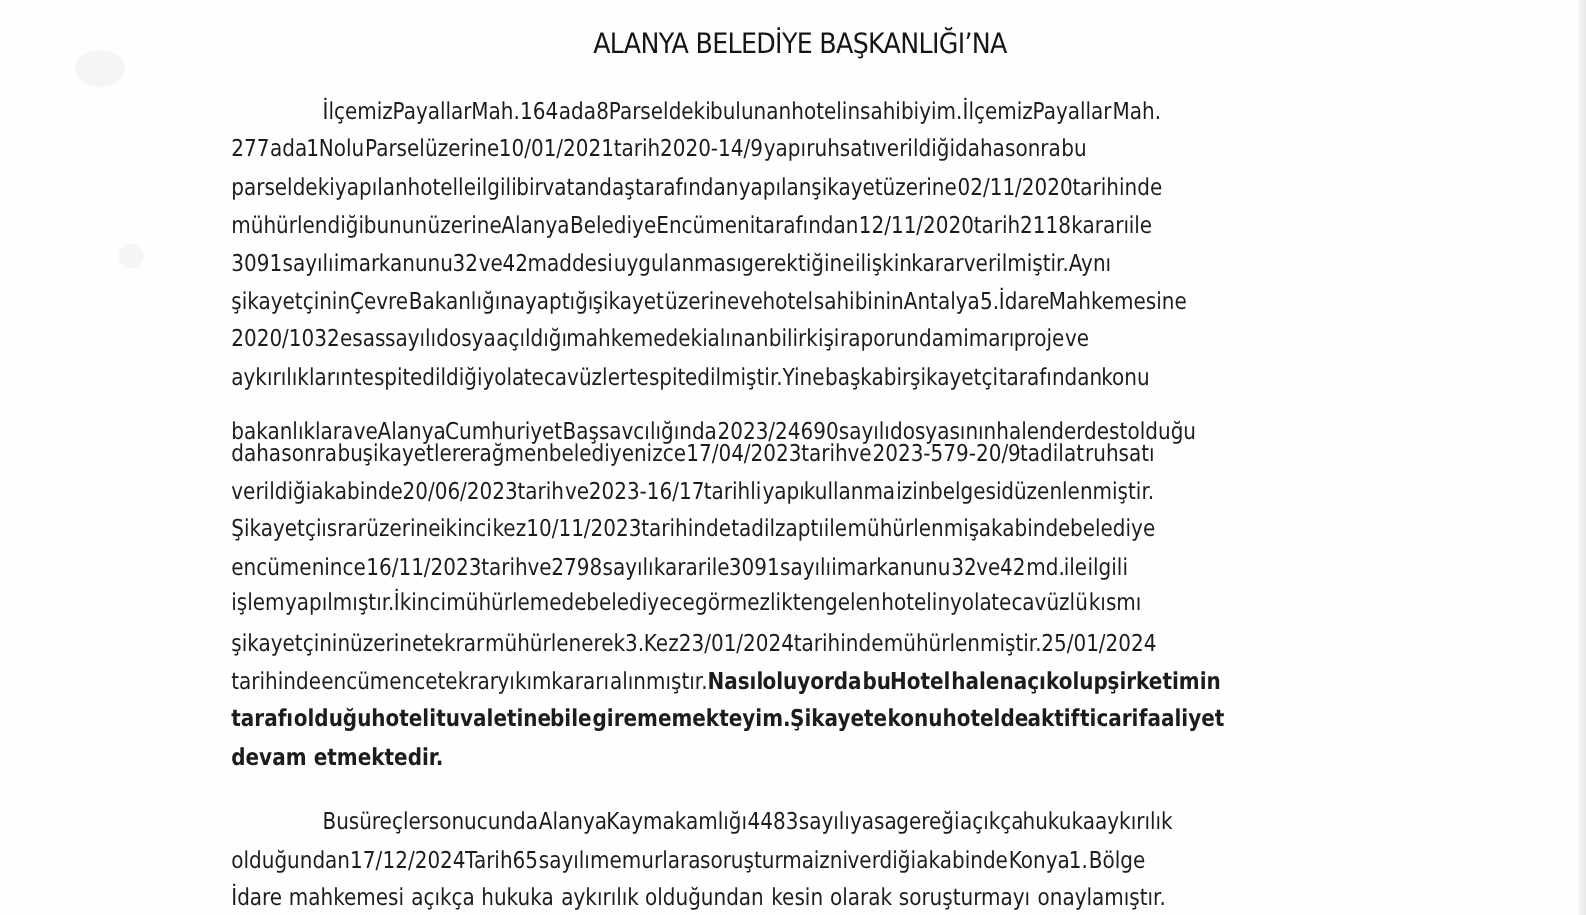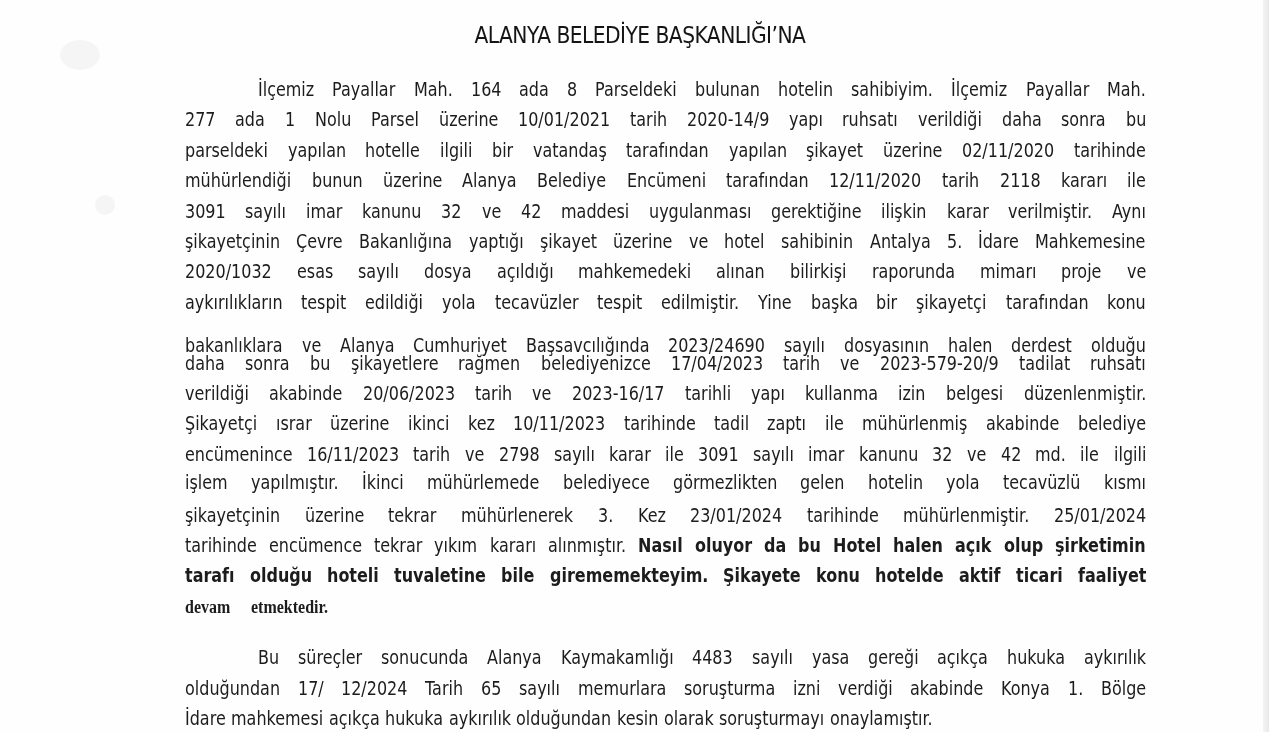--- a/index.html
+++ b/index.html
@@ -41,21 +41,21 @@
     }
     .line {
       position: absolute;
       left: 185px;
       width: 961px;
       height: 28px;
       font-size: 18.6px;
       line-height: 28px;
       white-space: nowrap;
       display: flex;
-      justify-content: space-between;
+      justify-content: flex-start;
       color: #1c1c1c;
     }
     .line.indent { left: 258px; width: 888px; }
     .line.last { justify-content: flex-start; }
     .line span.w { display: inline-block; }
     .bold { font-weight: bold; }
     .smudge {
       position: absolute;
       border-radius: 50%;
       background: rgba(0,0,0,0.035);
@@ -317,21 +317,21 @@
         <span class="w bold" style="transform: scaleX(0.86); transform-origin: 0px 0px; width: 91.9259px;">tuvaletine</span>
         <span class="w bold" style="transform: scaleX(0.86); transform-origin: 0px 0px; width: 33.2578px;">bile</span>
         <span class="w bold" style="transform: scaleX(0.86); transform-origin: 0px 0px; width: 158.442px;">girememekteyim.</span>
         <span class="w bold" style="transform: scaleX(0.86); transform-origin: 0px 0px; width: 77.6956px;">Şikayete</span>
         <span class="w bold" style="transform: scaleX(0.86); transform-origin: 0px 0px; width: 43.9675px;">konu</span>
         <span class="w bold" style="transform: scaleX(0.86); transform-origin: 0px 0px; width: 68.6388px;">hotelde</span>
         <span class="w bold" style="transform: scaleX(0.86); transform-origin: 0px 0px; width: 41.5084px;">aktif</span>
         <span class="w bold" style="transform: scaleX(0.86); transform-origin: 0px 0px; width: 46.7625px;">ticari</span>
         <span class="w bold" style="transform: scaleX(0.86); transform-origin: 0px 0px; width: 68.4237px;">faaliyet</span>
       </div>
-      <div class="line last" style="top: 592.8px; font-family: Liberation Serif, serif;">
+      <div class="line last" style="top: 592.8px;">
         <span class="w bold" style="margin-right: 5.5px; transform: scaleX(0.86); transform-origin: 0px 0px; width: 60.1731px;">devam</span>
         <span class="w bold" style="transform: scaleX(0.86); transform-origin: 0px 0px; width: 103.737px;">etmektedir.</span>
       </div>
       <div class="line indent" style="top: 644px;">
         <span class="w" style="transform: scaleX(0.86); transform-origin: 0px 0px; width: 21.1103px;">Bu</span>
         <span class="w" style="transform: scaleX(0.86); transform-origin: 0px 0px; width: 64.1775px;">süreçler</span>
         <span class="w" style="transform: scaleX(0.86); transform-origin: 0px 0px; width: 87.3975px;">sonucunda</span>
         <span class="w" style="transform: scaleX(0.86); transform-origin: 0px 0px; width: 54.5831px;">Alanya</span>
         <span class="w" style="transform: scaleX(0.86); transform-origin: 0px 0px; width: 112.687px;">Kaymakamlığı</span>
         <span class="w" style="transform: scaleX(0.86); transform-origin: 0px 0px; width: 40.7022px;">4483</span>

